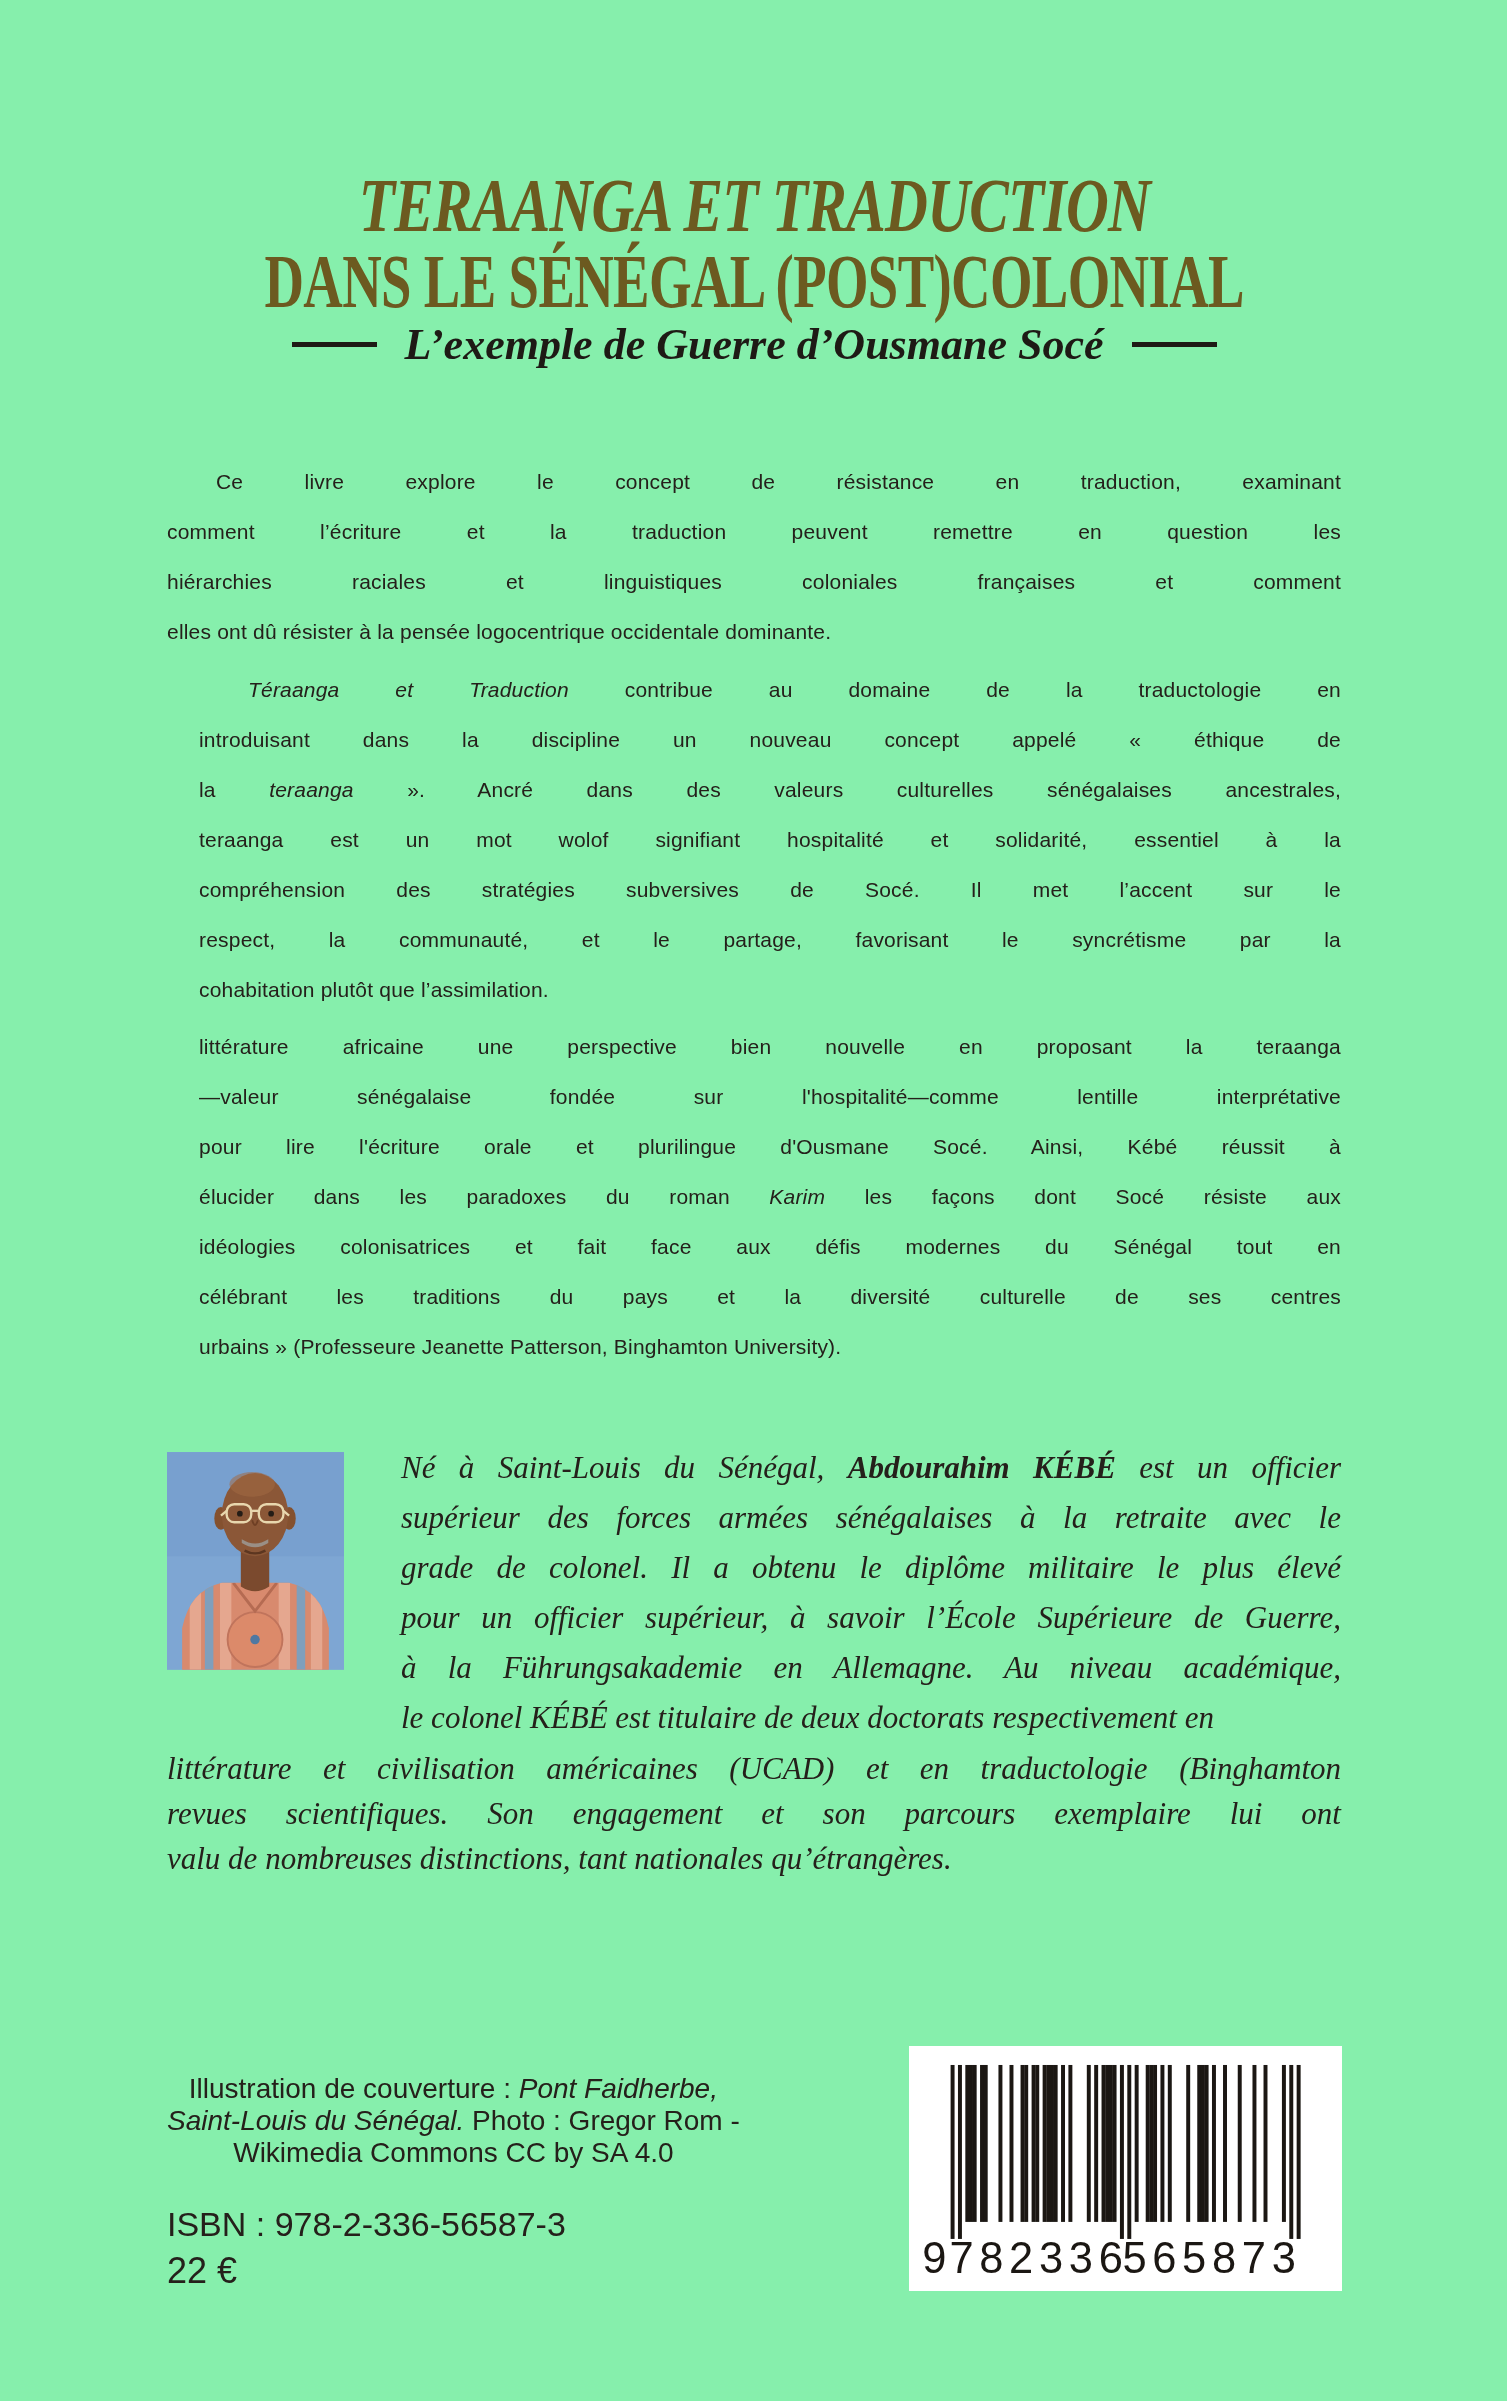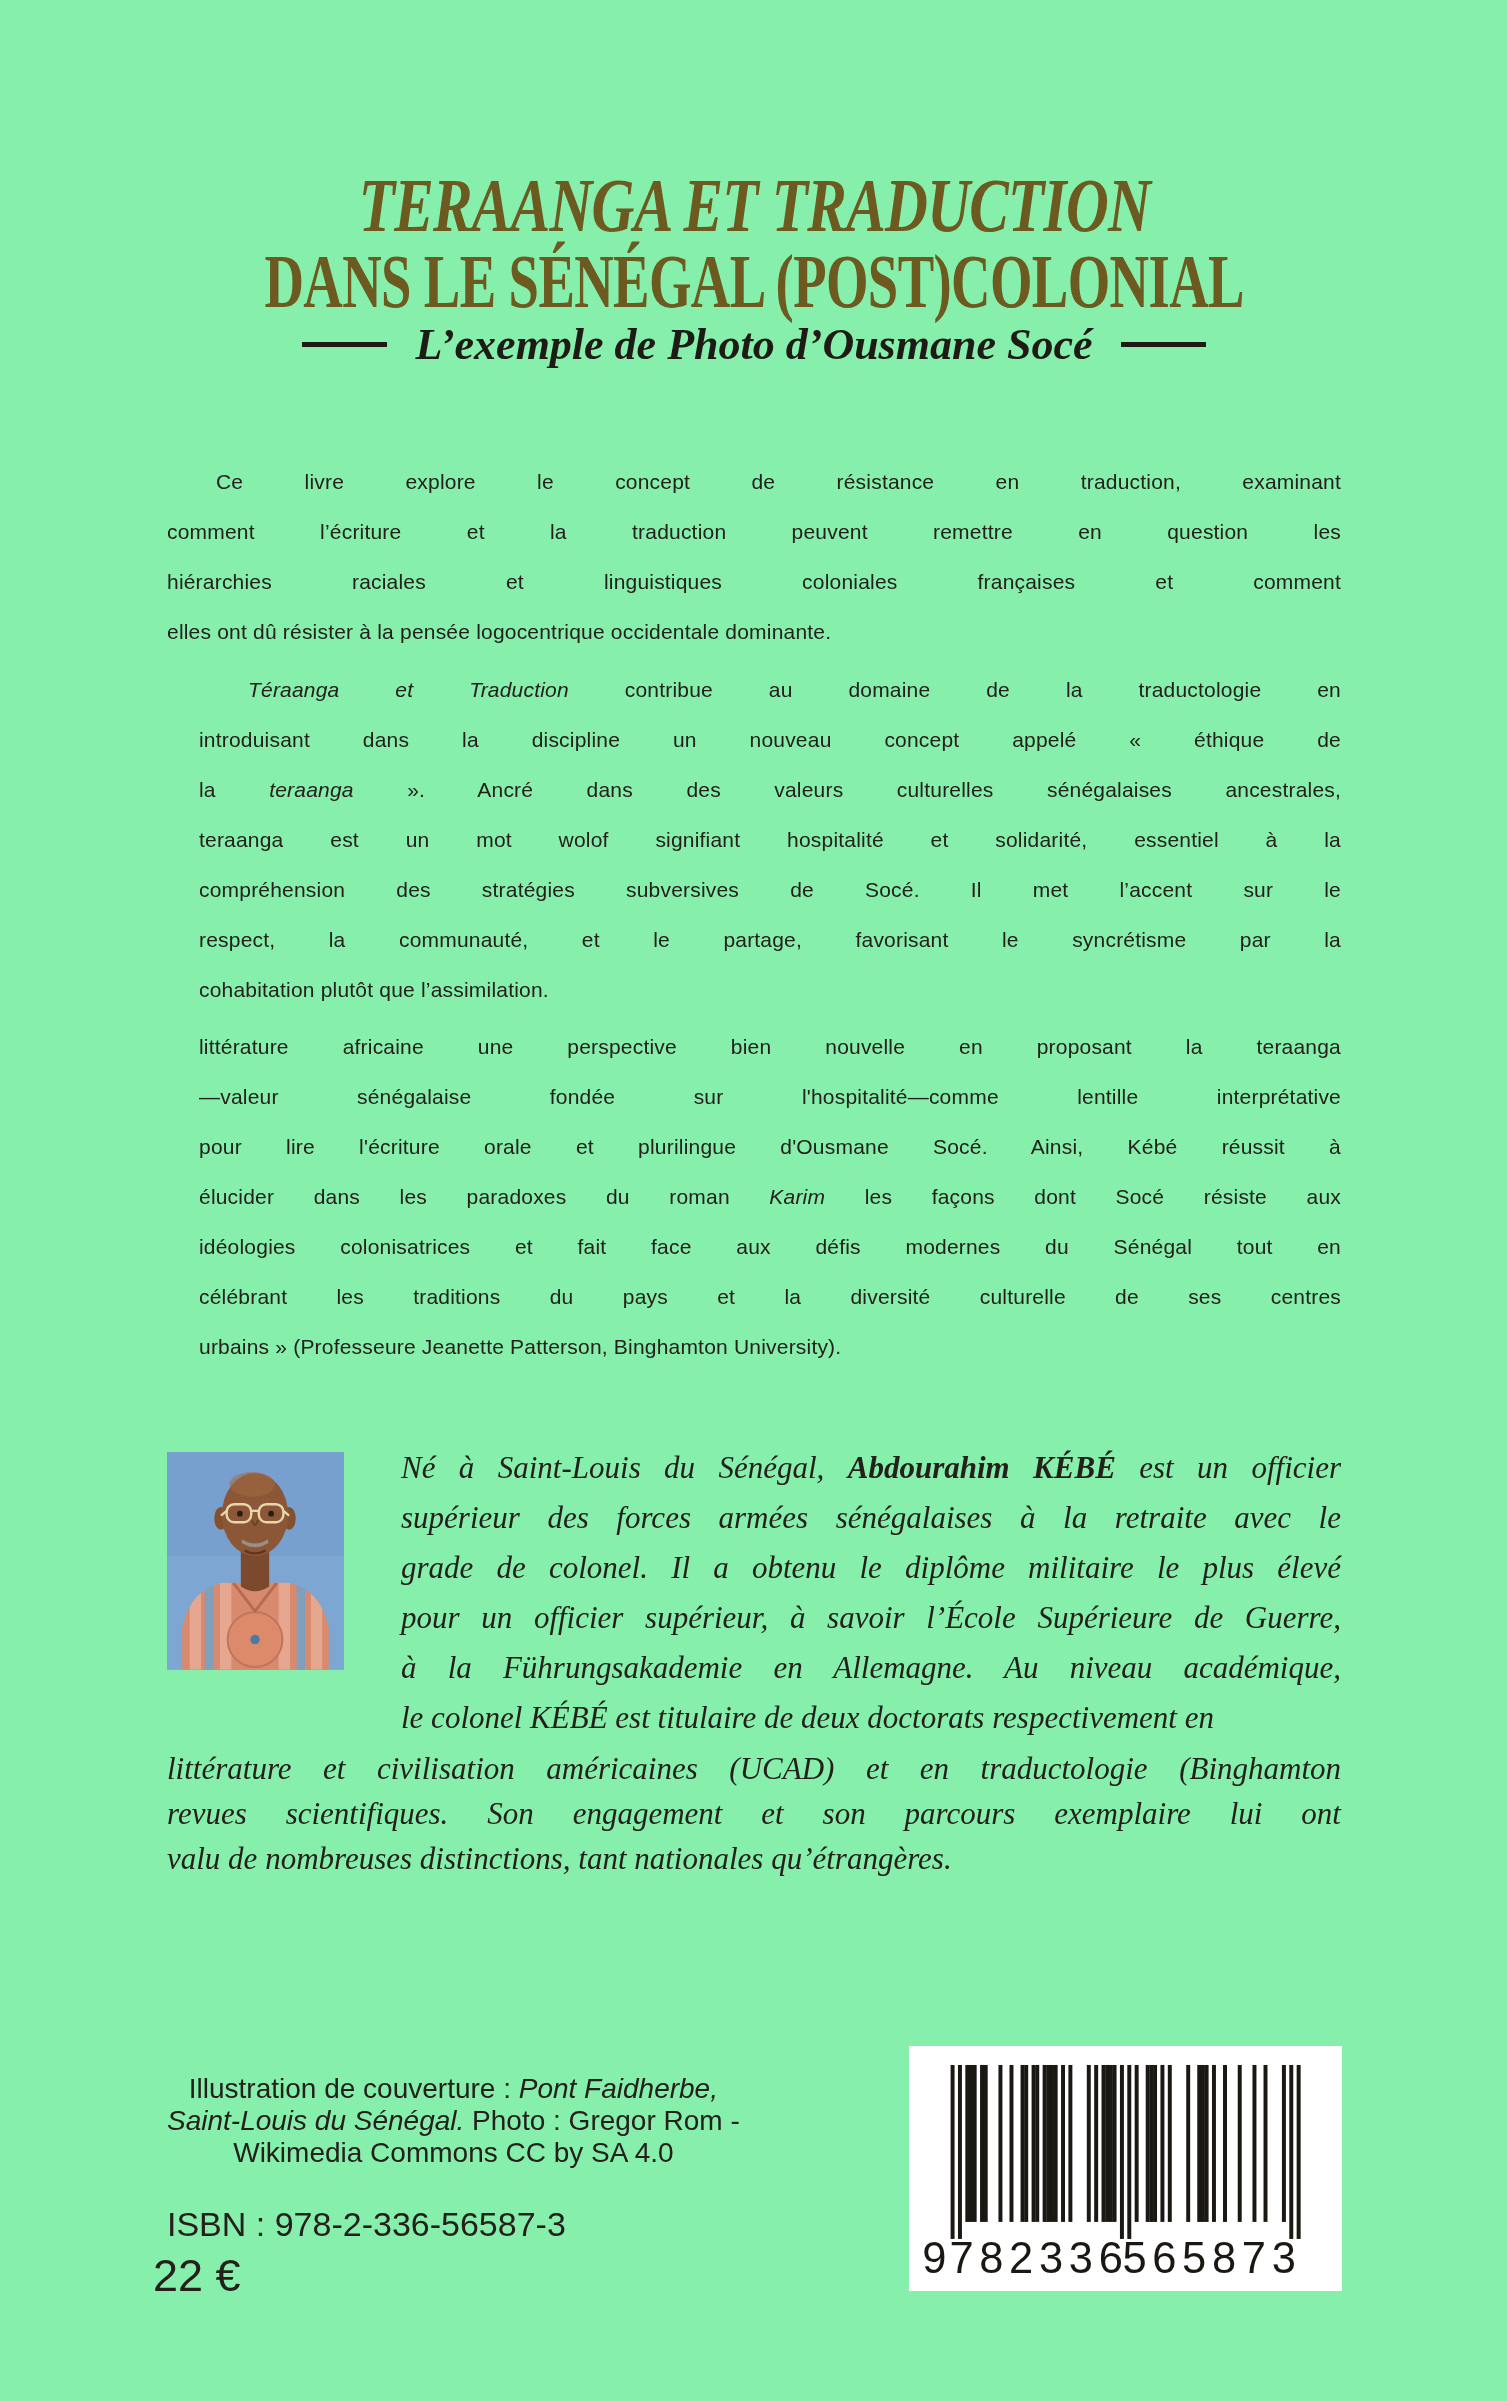--- a/index.html
+++ b/index.html
@@ -29,37 +29,37 @@
   
   .author{position:absolute;left:167px;top:1446px;width:1174px;
     font-family:"Liberation Serif",serif;font-style:italic;font-size:31px;line-height:44px;}
   .photo{position:absolute;left:0;top:5.7px;width:177px;height:218px;display:block;}
   .bio-wrapped{margin-left:234px;}
   .bio-full .tline{line-height:45px;min-height:45px;}
   
   .credit{position:absolute;left:167px;top:2073px;font-size:28px;line-height:32px;text-align:center;}
   .credit .tline{min-height:32px;}
   .isbn{position:absolute;left:167px;top:2205px;font-size:34px;}
-  .price{position:absolute;left:153px;top:2250px;font-size:45px;text-align:right;}
+  .price{position:absolute;left:167px;top:2250px;font-size:36px;text-align:right;}
   .barcode-box{position:absolute;left:909px;top:2046px;width:433px;height:245px;background:#ffffff;}
   .barcode-box svg{display:block;width:433px;height:245px;}
 </style>
 </head>
 <body>
 
 <div class="page">
 
   <div class="title-block">
     <div class="title-line t1"><span class="cond">TERAANGA ET TRADUCTION</span></div>
     <div class="title-line t2"><span class="cond">DANS LE SÉNÉGAL (POST)COLONIAL</span></div>
   </div>
 
   <div class="subtitle-row">
     <span class="subtitle-dash"></span>
-    <span class="subtitle-text">L’exemple de Photo d’Ousmane Socé</span>
+    <span class="subtitle-text">L’exemple de Guerre d’Ousmane Socé</span>
     <span class="subtitle-dash"></span>
   </div>
 
   <div class="body-block">
     <div class="para">
         <div class="tline jline" style="text-indent: 49px;"><span>Ce livre explore le concept de résistance en traduction, examinant</span></div>
         <div class="tline jline"><span>comment l’écriture et la traduction peuvent remettre en question les</span></div>
         <div class="tline jline"><span>hiérarchies raciales et linguistiques coloniales françaises et comment</span></div>
         <div class="tline jline lastline"><span>elles ont dû résister à la pensée logocentrique occidentale dominante.</span></div>
       </div>

